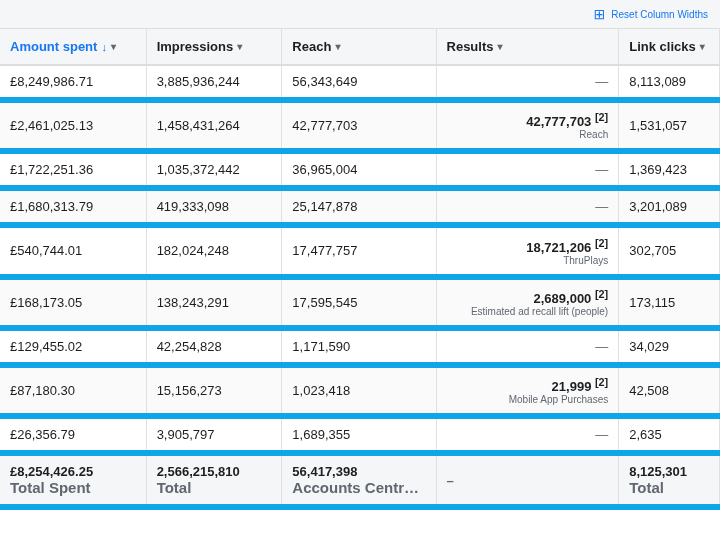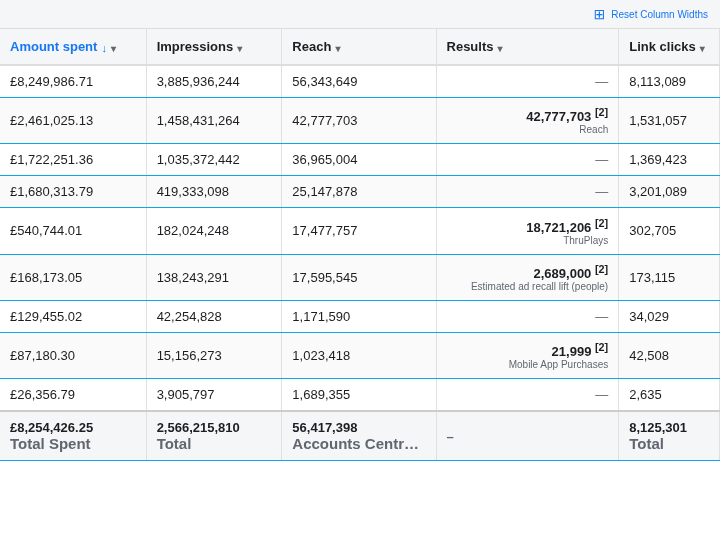--- a/index.html
+++ b/index.html
@@ -50,34 +50,34 @@
       color: #1c1e21;
       white-space: nowrap;
       border-right: 1px solid #e0e0e0;
       position: relative;
     }
     th.active-col {
       color: #1877f2;
     }
     th .th-inner {
       display: flex;
-      align-items: flex-end;
+      align-items: center;
       gap: 4px;
     }
     th .sort-icon {
       font-size: 11px;
       color: #1877f2;
     }
     th .caret {
       font-size: 10px;
       color: #666;
     }
     td {
       padding: 8px 10px;
-      border-bottom: 1px solid #0ea5e9;
+      border-bottom: 6px solid #0ea5e9;
       border-right: 1px solid #e0e0e0;
       vertical-align: middle;
     }
     tr:nth-child(even) td {
       background: #fafafa;
     }
     tr:nth-child(odd) td {
       background: #fff;
     }
     .col-amount { min-width: 140px; }

